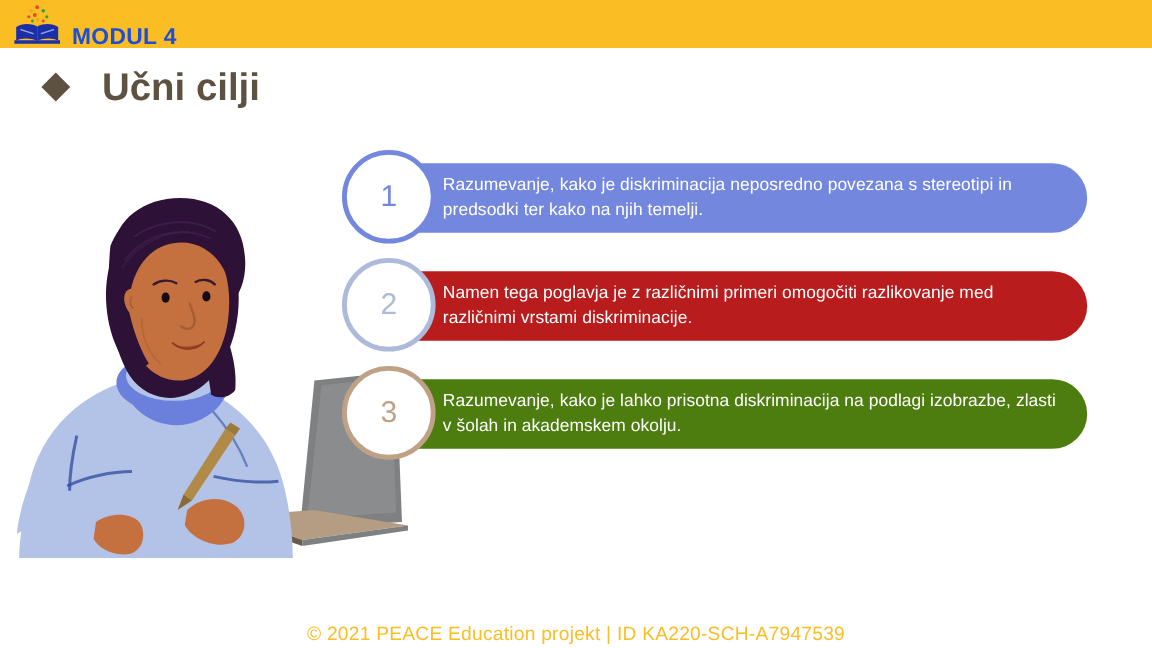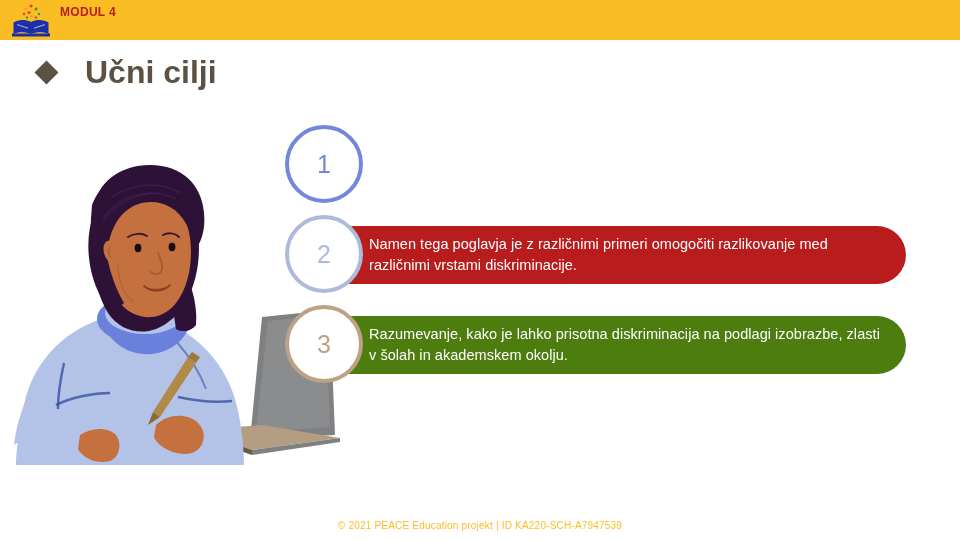--- a/index.html
+++ b/index.html
@@ -13,22 +13,22 @@
 
   
   .header-bar{
     position:absolute;left:0;top:0;width:960px;height:40px;
     background:#fbbd24;
   }
   .logo-box{
     position:absolute;left:8px;top:1px;width:46px;height:40px;
   }
   .module-label{
-    position:absolute;left:60px;top:5px;
-    font-size:12px;font-weight:bold;color:#b91c1c;
+    position:absolute;left:60px;top:21px;
+    font-size:19px;font-weight:bold;color:#1d4ed8;
     letter-spacing:0.3px;
   }
 
   
   .page-title-row{
     position:absolute;left:38px;top:56px;
     display:flex;align-items:center;gap:30px;
   }
   .title-diamond{
     width:17px;height:17px;background:#5d5241;
@@ -71,21 +71,21 @@
     box-sizing:border-box;
     display:flex;align-items:center;justify-content:center;
     font-size:25px;font-weight:normal;
     z-index:3;
   }
 
   
   .footer{
     position:absolute;left:0;top:520px;width:960px;
     text-align:center;
-    font-size:10px;color:#fbbd24;
+    font-size:16px;color:#fbbd24;
     letter-spacing:0.2px;
   }
 </style>
 </head>
 <body>
 
 <div class="header-bar"></div>
 
 <div class="logo-box">
   <svg viewBox="0 0 46 40" width="46" height="40">
@@ -207,20 +207,23 @@
     <path d="M144 182 C152 188 164 187 170 180 C164 184 152 185 144 182 Z" fill="#a1442a"></path>
     <path d="M144 181 C153 188 164 187 170 180" stroke="#8d3a22" stroke-width="1.6" fill="none" stroke-linecap="round"></path>
 
     <path d="M118 160 C118 176 124 190 134 198" stroke="#a85c32" stroke-width="1.4" fill="none" opacity="0.5"></path>
   </svg>
 </div>
 
 <div class="goals">
 
   <div class="goal-row">
+    <div class="goal-bubble" style="background:#7487de;">
+      <span class="goal-text">Razumevanje, kako je diskriminacija neposredno povezana s stereotipi in predsodki ter kako na njih temelji.</span>
+    </div>
     <div class="goal-circle" style="border:4px solid #7487de;color:#7487de;">
       <span>1</span>
     </div>
   </div>
 
   <div class="goal-row">
     <div class="goal-bubble" style="background:#b91c1c;">
       <span class="goal-text">Namen tega poglavja je z različnimi primeri omogočiti razlikovanje med različnimi vrstami diskriminacije.</span>
     </div>
     <div class="goal-circle" style="border:4px solid #aebada;color:#aebada;">

